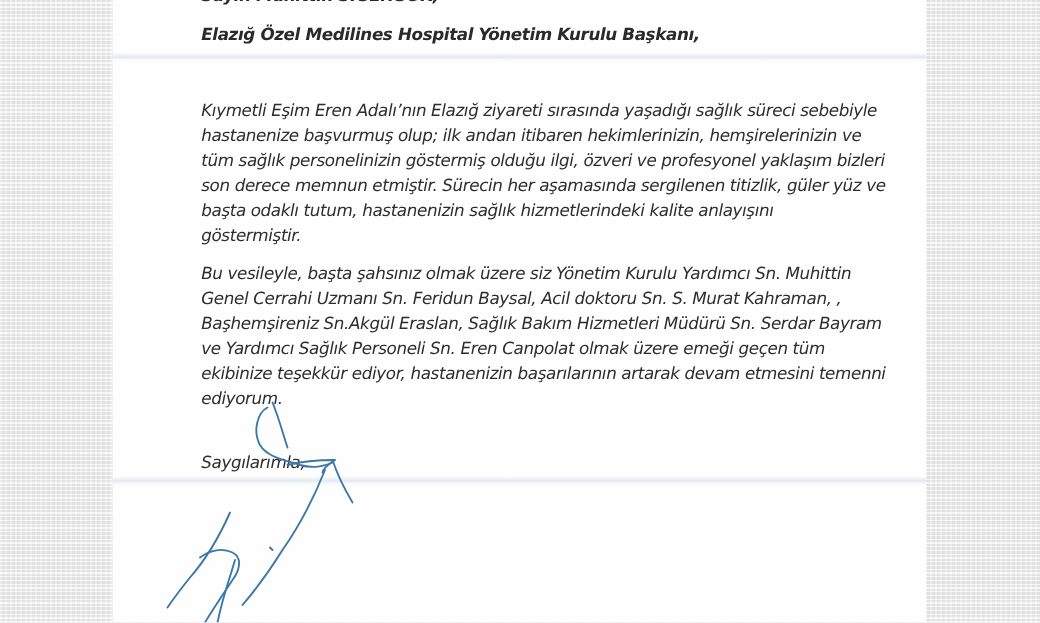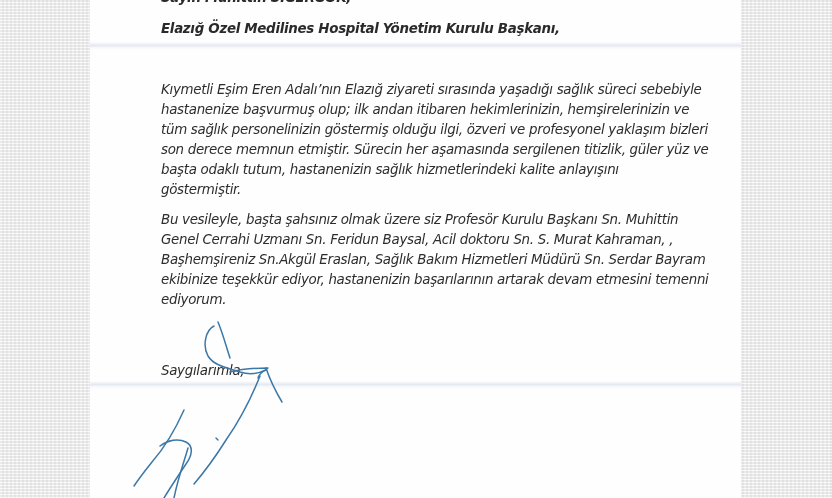--- a/index.html
+++ b/index.html
@@ -94,23 +94,24 @@
   <div class="para para1">
     <span class="line">Kıymetli Eşim Eren Adalı’nın Elazığ ziyareti sırasında yaşadığı sağlık süreci sebebiyle</span>
     <span class="line">hastanenize başvurmuş olup; ilk andan itibaren hekimlerinizin, hemşirelerinizin ve</span>
     <span class="line">tüm sağlık personelinizin göstermiş olduğu ilgi, özveri ve profesyonel yaklaşım bizleri</span>
     <span class="line">son derece memnun etmiştir. Sürecin her aşamasında sergilenen titizlik, güler yüz ve</span>
     <span class="line">başta odaklı tutum, hastanenizin sağlık hizmetlerindeki kalite anlayışını</span>
     <span class="line">göstermiştir.</span>
   </div>
 
   <div class="para para2">
-    <span class="line">Bu vesileyle, başta şahsınız olmak üzere siz Profesör Kurulu Başkanı Sn. Muhittin</span>
+    <span class="line">Bu vesileyle, başta şahsınız olmak üzere siz Yönetim Kurulu Yardımcı Sn. Muhittin</span>
     <span class="line">Genel Cerrahi Uzmanı Sn. Feridun Baysal, Acil doktoru Sn. S. Murat Kahraman, ,</span>
     <span class="line">Başhemşireniz Sn.Akgül Eraslan, Sağlık Bakım Hizmetleri Müdürü Sn. Serdar Bayram</span>
+    <span class="line">ve Yardımcı Sağlık Personeli Sn. Eren Canpolat olmak üzere emeği geçen tüm</span>
     <span class="line">ekibinize teşekkür ediyor, hastanenizin başarılarının artarak devam etmesini temenni</span>
     <span class="line">ediyorum.</span>
   </div>
 
   <div class="text closing">Saygılarımla,</div>
 
   <svg class="signature" viewBox="0 0 651 498" xmlns="http://www.w3.org/2000/svg">
     <g fill="none" stroke="#3b78a8" stroke-width="1.5" stroke-linecap="round" stroke-linejoin="round">
 
       <path d="M124 326 C116 330 112 345 118 356 C124 366 138 368 150 372 C160 375 170 373 176 370"></path>

